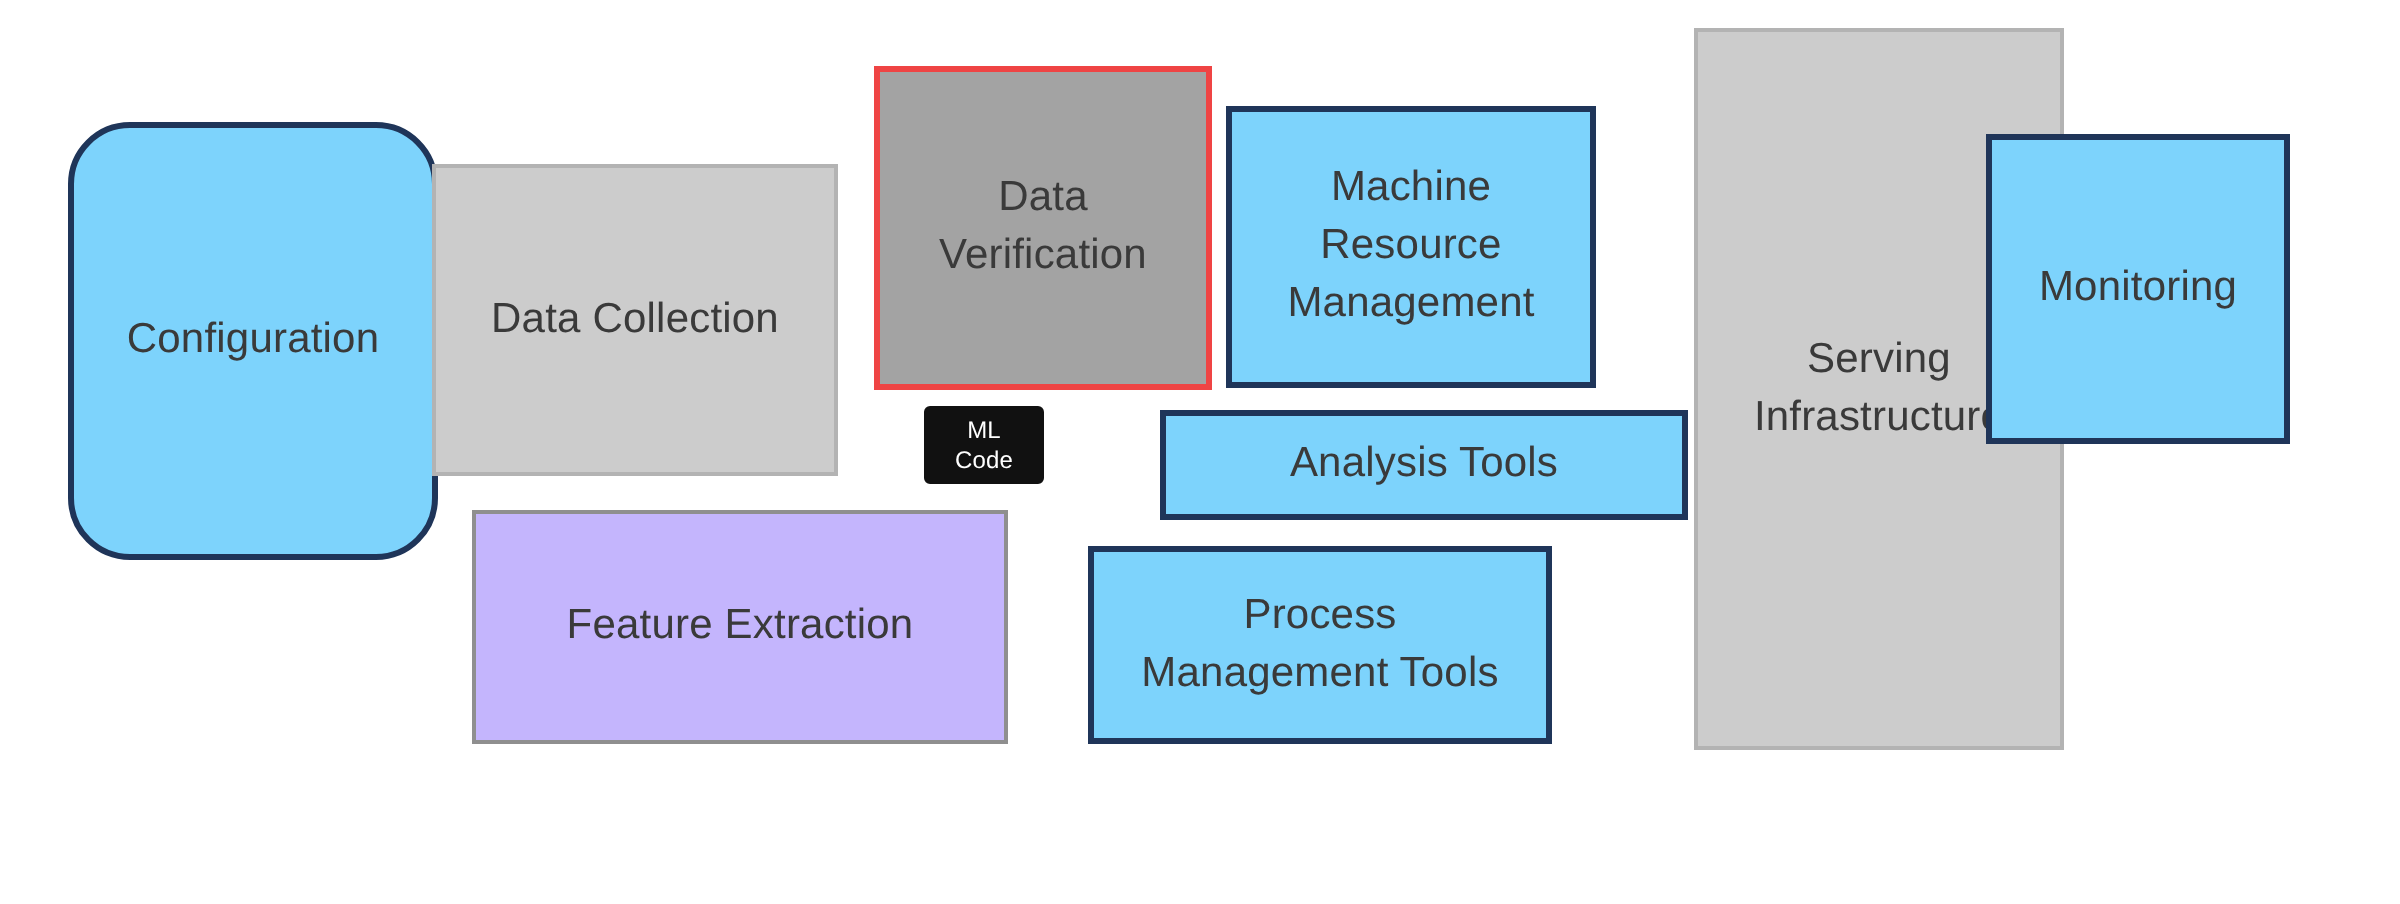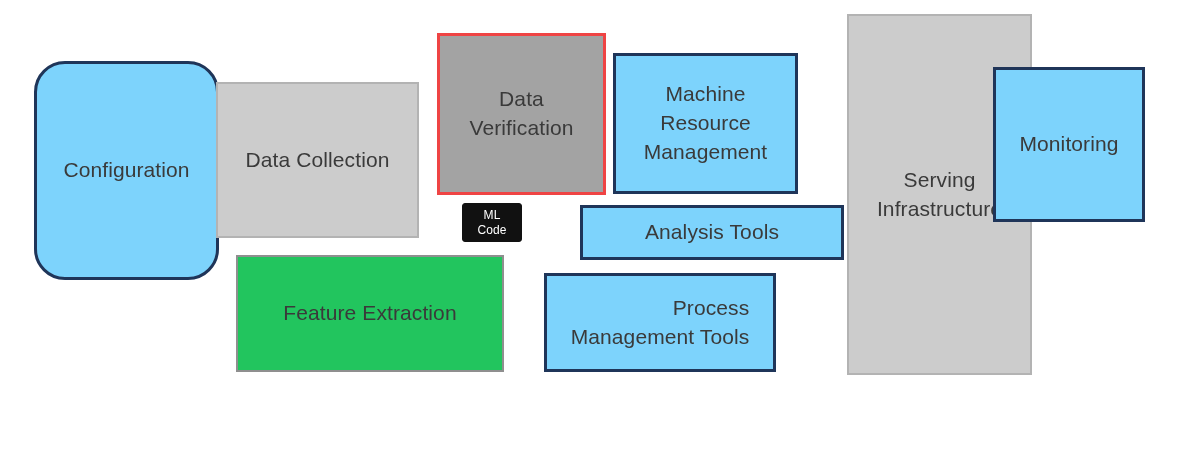--- a/index.html
+++ b/index.html
@@ -38,21 +38,21 @@
   
   .style-outline {
     background: #7dd3fc;
     border: 3px solid #1f3559;
   }
   .style-gray {
     background: #cccccc;
     border: 2px solid #b3b3b3;
   }
   .style-darkgray {
-    background: #22c55e;
+    background: #c4b5fd;
     border: 2px solid #8f8f8f;
   }
   .style-lightgray {
     background: #a3a3a3;
     border: 3px solid #ef4444;
   }
   .style-black {
     background: #111111;
     border: 1px solid #111111;
     color: #ffffff;
@@ -63,21 +63,21 @@
   }
 
   
   #node-configuration        { left: 34px;  top: 61px;  width: 185px; height: 219px; border-radius: 31px; }
   #node-data-collection      { left: 216px; top: 82px;  width: 203px; height: 156px; }
   #node-data-verification    { left: 437px; top: 33px;  width: 169px; height: 162px; }
   #node-ml-code              { left: 462px; top: 203px; width: 60px;  height: 39px;  }
   #node-feature-extraction   { left: 236px; top: 255px; width: 268px; height: 117px; }
   #node-machine-resource     { left: 613px; top: 53px;  width: 185px; height: 141px; }
   #node-analysis-tools       { left: 532px; top: 205px; width: 264px; height: 55px; margin-left: 48px;  }
-  #node-process-management   { left: 544px; top: 273px; width: 232px; height: 99px; text-align: right;  }
+  #node-process-management   { left: 544px; top: 273px; width: 232px; height: 99px;  }
   #node-serving-infra        { left: 847px; top: 14px;  width: 185px; height: 361px; }
   #node-monitoring           { left: 993px; top: 38px;  width: 152px; height: 155px; margin-top: 29px; }
 </style>
 </head>
 <body>
 
 <div id="canvas">
 
   <div class="node style-outline" id="node-configuration">
     <span class="label">Configuration</span>

